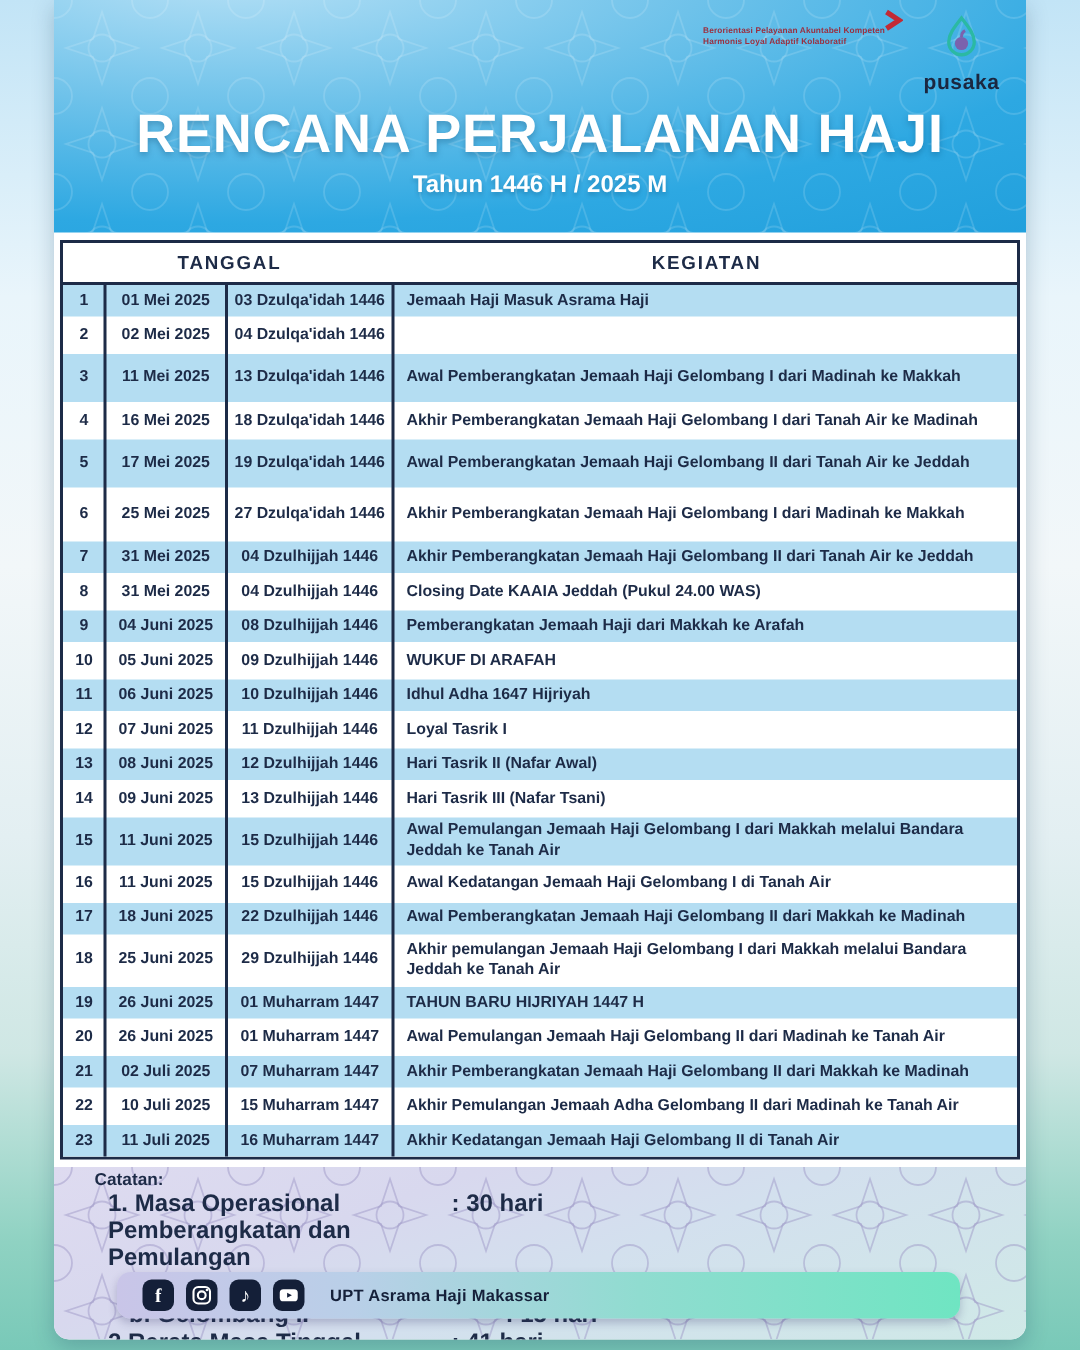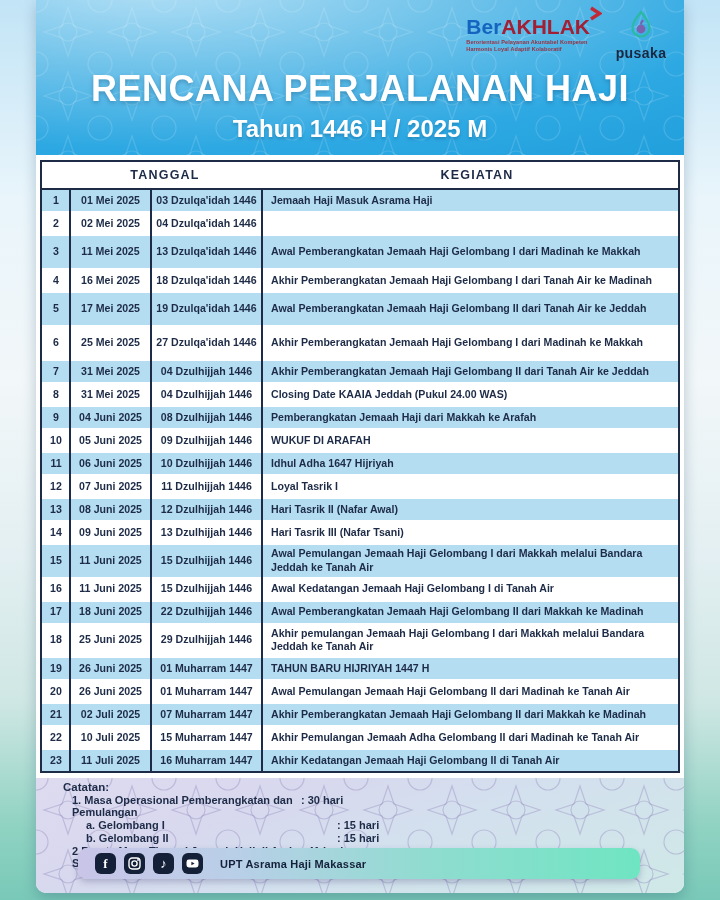--- a/index.html
+++ b/index.html
@@ -35,43 +35,43 @@
   .bk{position:relative;margin-top:8px;padding-right:10px;}
   .bk .word{font-size:21px;font-weight:800;line-height:1;}
   .bk .word .b1{color:var(--berakhlak-blue,#1565c0);}
   .bk .word .b2{color:var(--berakhlak-red,#a31f34);}
   .bk .chev{position:absolute;right:-2px;top:-10px;}
   .bk .tag{font-size:5.5px;font-weight:700;color:#9b2f3f;line-height:1.35;margin-top:2px;letter-spacing:.1px;}
   .pus{width:66px;text-align:center;margin-top:2px;}
   .pus .plabel{font-size:14px;font-weight:700;color:#1b2740;letter-spacing:.4px;margin-top:-1px;}
   .title-wrap{position:absolute;left:0;right:0;top:68px;text-align:center;color:#fff;}
   .title-main{font-size:36px;font-weight:800;letter-spacing:.5px;text-shadow:0 2px 4px rgba(8,70,110,.35);}
-  .title-sub{font-size:24px;font-weight:800;margin-top:5px;text-shadow:0 2px 3px rgba(8,70,110,.3);}
+  .title-sub{font-size:16px;font-weight:800;margin-top:5px;text-shadow:0 2px 3px rgba(8,70,110,.3);}
   
   .tbl-sec{background:#fff;padding:5px 4px 0 4px;height:623px;box-sizing:border-box;}
   .htable{border:2px solid var(--navy,#2c3e57);}
   .thead{display:grid;grid-template-columns:222px 1fr;height:26px;align-items:center;
     border-bottom:2px solid var(--navy,#2c3e57);background:#fff;
-    font-size:12.5px;font-weight:800;letter-spacing:1.2px;color:var(--navy,#1d2b47);text-align:center;padding-left:12px;}
+    font-size:12.5px;font-weight:800;letter-spacing:1.2px;color:var(--navy,#1d2b47);text-align:center;}
   .tbody{position:relative;background:#fff;}
   .trow{display:grid;grid-template-columns:28px 81px 111px 1fr;min-height:21px;background:#fff;
     font-size:10.6px;font-weight:700;color:var(--navy,#1d2b47);}
   .trow + .trow{margin-top:2px;}
   .trow.alt{background:var(--row-blue,#b4ddf2);}
   .trow.tall{min-height:32px;}
   .c{display:flex;align-items:center;justify-content:center;padding:2px;line-height:1.3;text-align:center;}
   .c.k{justify-content:flex-start;text-align:left;padding:2px 8px 2px 9px;}
   .vline{position:absolute;top:0;bottom:0;width:2px;background:var(--navy,#2c3e57);}
   .v1{left:27px;} .v2{left:108px;} .v3{left:219px;}
   
   .bt{position:relative;height:115px;
     background:linear-gradient(160deg,#dedbf0 0%,#d8d8ee 30%,#d3e0ee 55%,#cfe9e7 100%);}
   .notes{position:absolute;left:27px;top:3px;right:4px;color:#1d2b47;}
   .notes .nt{font-size:11.5px;font-weight:800;}
-  .note{display:flex;font-size:11px;font-weight:700;margin-top:1px;padding-left:9px;}
+  .note{display:flex;font-size:16px;font-weight:700;margin-top:1px;padding-left:9px;}
   .note .lbl{width:229px;}
   .note.ind{padding-left:23px;gap:36px;}
   .note.ind .lbl{width:215px;}
   .pill{position:absolute;left:42px;top:70px;width:562px;height:31px;border-radius:9px;
     background:linear-gradient(90deg,#c9c5e8 0%,#b9cfe8 28%,#90dcd0 62%,var(--mint,#6fe5c2) 100%);
     box-shadow:0 3px 6px rgba(60,60,110,.28);
     display:flex;align-items:center;padding-left:17px;box-sizing:border-box;gap:8px;}
   .sq{width:21px;height:21px;border-radius:6px;background:var(--pill-dark,#141f38);color:#fff;
     display:flex;align-items:center;justify-content:center;font-size:13px;font-weight:700;flex:0 0 auto;}
   .pill .flabel{margin-left:9px;font-size:11px;font-weight:700;color:#15203a;letter-spacing:.2px;}
@@ -94,21 +94,20 @@
               <circle cx="64" cy="64" r="12"></circle>
           </g>
         </pattern>
       </defs>
       <rect width="100%" height="100%" fill="url(#geoW)"></rect>
     </svg>
 
 
     <div class="logos-right">
       <div class="bk">
-        <div class="word"><span class="b1">Ber</span><span class="b2">AKHLAK</span></div>
         <span class="chev">
           <svg width="13" height="15" viewBox="0 0 13 15">
               <path d="M2 2 L10.5 7.5 L2 13" stroke="#c22b35" stroke-width="3.4" fill="none"></path>
             </svg>
         </span>
         <div class="tag">
           <div>Berorientasi Pelayanan Akuntabel Kompeten</div>
           <div>Harmonis Loyal Adaptif Kolaboratif</div>
         </div>
       </div>

